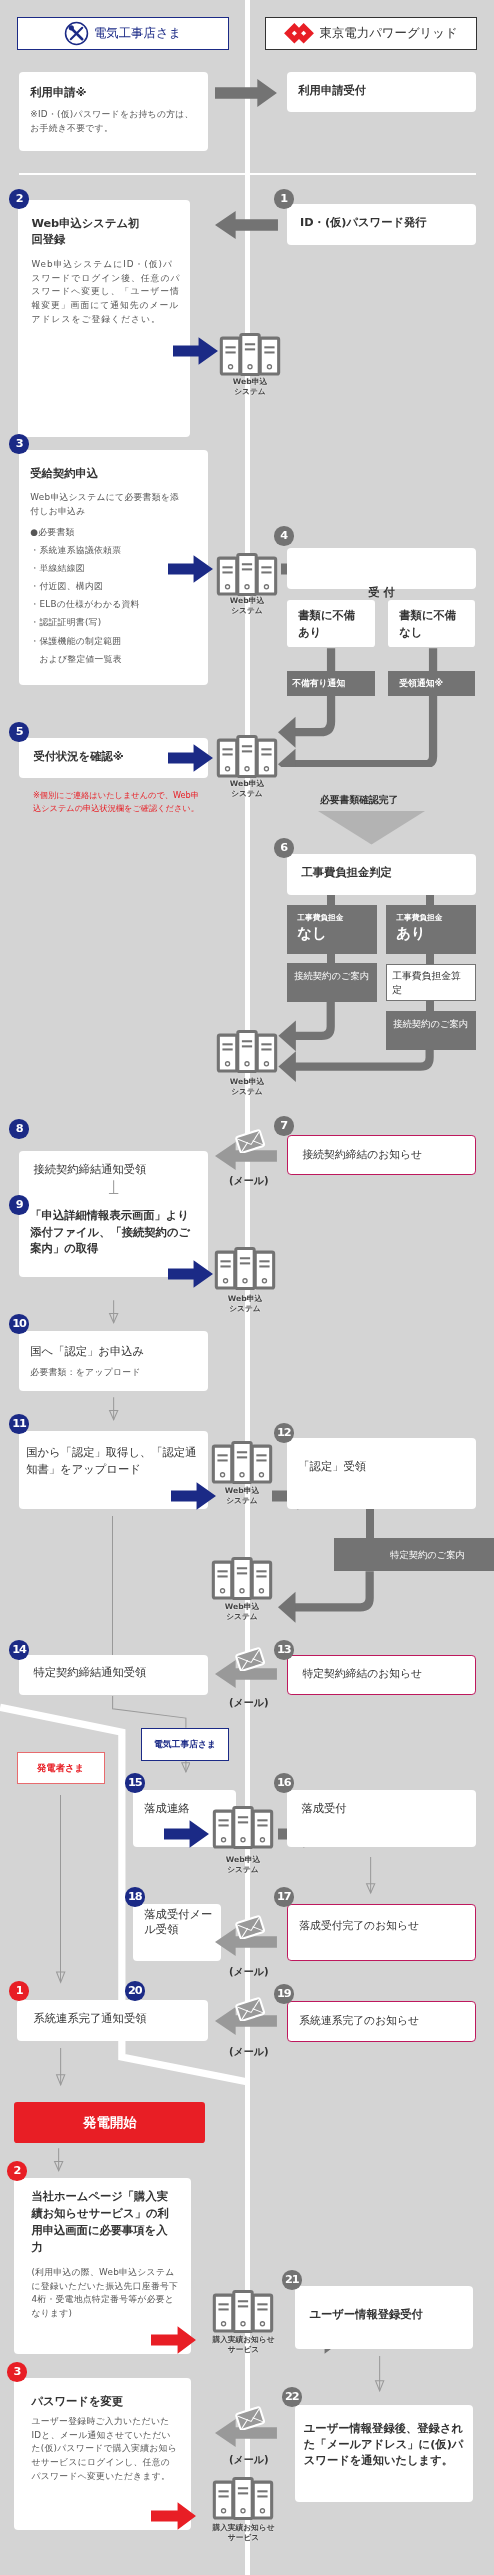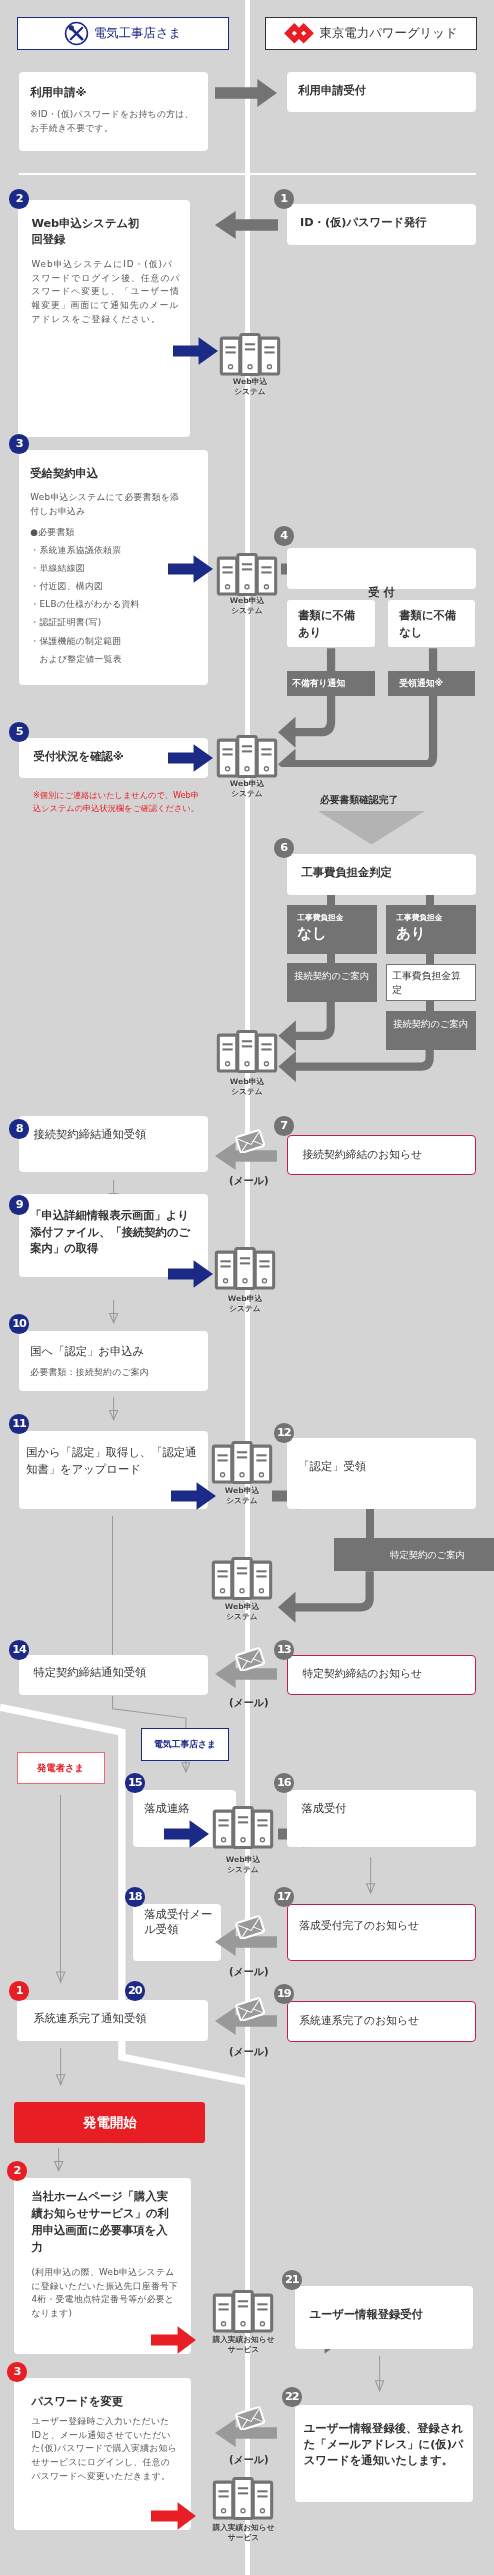--- a/index.html
+++ b/index.html
@@ -240,21 +240,21 @@
       <circle cx="60" cy="66" r="4"></circle>
       <circle cx="98" cy="66" r="4"></circle>
     </g>
 </svg>
 <div class="srv-label" style="left:216px;top:1077px;"><span>Web申込</span><br><span>システム</span></div>
 
 <div class="box red" style="left:287px;top:1135px;width:189px;height:40px;">
   <div class="title" style="left:14.4px;top:11.3px;font-weight:normal;font-size:10.8px;">接続契約締結のお知らせ</div>
 </div>
 <div class="badge gray" style="left:274px;top:1116px;">7</div>
-<div class="box" style="left:19px;top:1116px;width:189px;height:56px;">
+<div class="box" style="left:19px;top:1151px;width:189px;height:56px;">
   <div class="title" style="left:14.4px;top:11.3px;font-weight:normal;">接続契約締結通知受領</div>
 </div>
 <div class="badge blue" style="left:9.3px;top:1119px;">8</div>
 <svg class="abs" style="left:215px;top:1142px;" width="64" height="28" viewBox="0 0 124 54">
     <polygon points="120,16 40,16 40,0 0,27 40,54 40,38 120,38" fill="#999"></polygon>
   </svg>
 <svg class="abs" style="left:235px;top:1129px;" width="30" height="24" viewBox="0 0 58 46">
   <g transform="rotate(-18 29 23)">
       <rect x="5" y="8" width="48" height="32" rx="4" fill="#999" stroke="#fff" stroke-width="4"></rect>
       <polyline points="7,12 29,30 51,12" fill="none" stroke="#fff" stroke-width="2"></polyline>
@@ -296,21 +296,21 @@
     </g>
 </svg>
 <div class="srv-label" style="left:214px;top:1294px;"><span>Web申込</span><br><span>システム</span></div>
 
 <svg class="abs" style="left:108px;top:1300px;" width="11.3" height="25" viewBox="0 0 22 48">
     <line x1="11" y1="0" x2="11" y2="44" stroke="#999" stroke-width="2"></line>
     <polygon points="3,26 19,26 11,44" fill="none" stroke="#999" stroke-width="2"></polygon>
   </svg>
 <div class="box" style="left:19px;top:1331px;width:189px;height:60px;">
   <div class="title" style="left:11.3px;top:13.4px;font-weight:normal;">国へ「認定」お申込み</div>
-  <div class="body-text" style="left:11.3px;top:35px;">必要書類：接続契約のご案内</div>
+  <div class="body-text" style="left:11.3px;top:35px;">必要書類：をアップロード</div>
 </div>
 <div class="badge blue" style="left:9.3px;top:1314px;">10</div>
 
 <svg class="abs" style="left:108px;top:1397px;" width="11.3" height="25" viewBox="0 0 22 48">
     <line x1="11" y1="0" x2="11" y2="44" stroke="#999" stroke-width="2"></line>
     <polygon points="3,26 19,26 11,44" fill="none" stroke="#999" stroke-width="2"></polygon>
   </svg>
 <div class="box" style="left:19px;top:1431px;width:189px;height:78px;">
   <div class="title" style="left:7.2px;top:14.4px;width:178px;font-weight:normal;">国から「認定」取得し、「認定通知書」をアップロード</div>
 </div>

